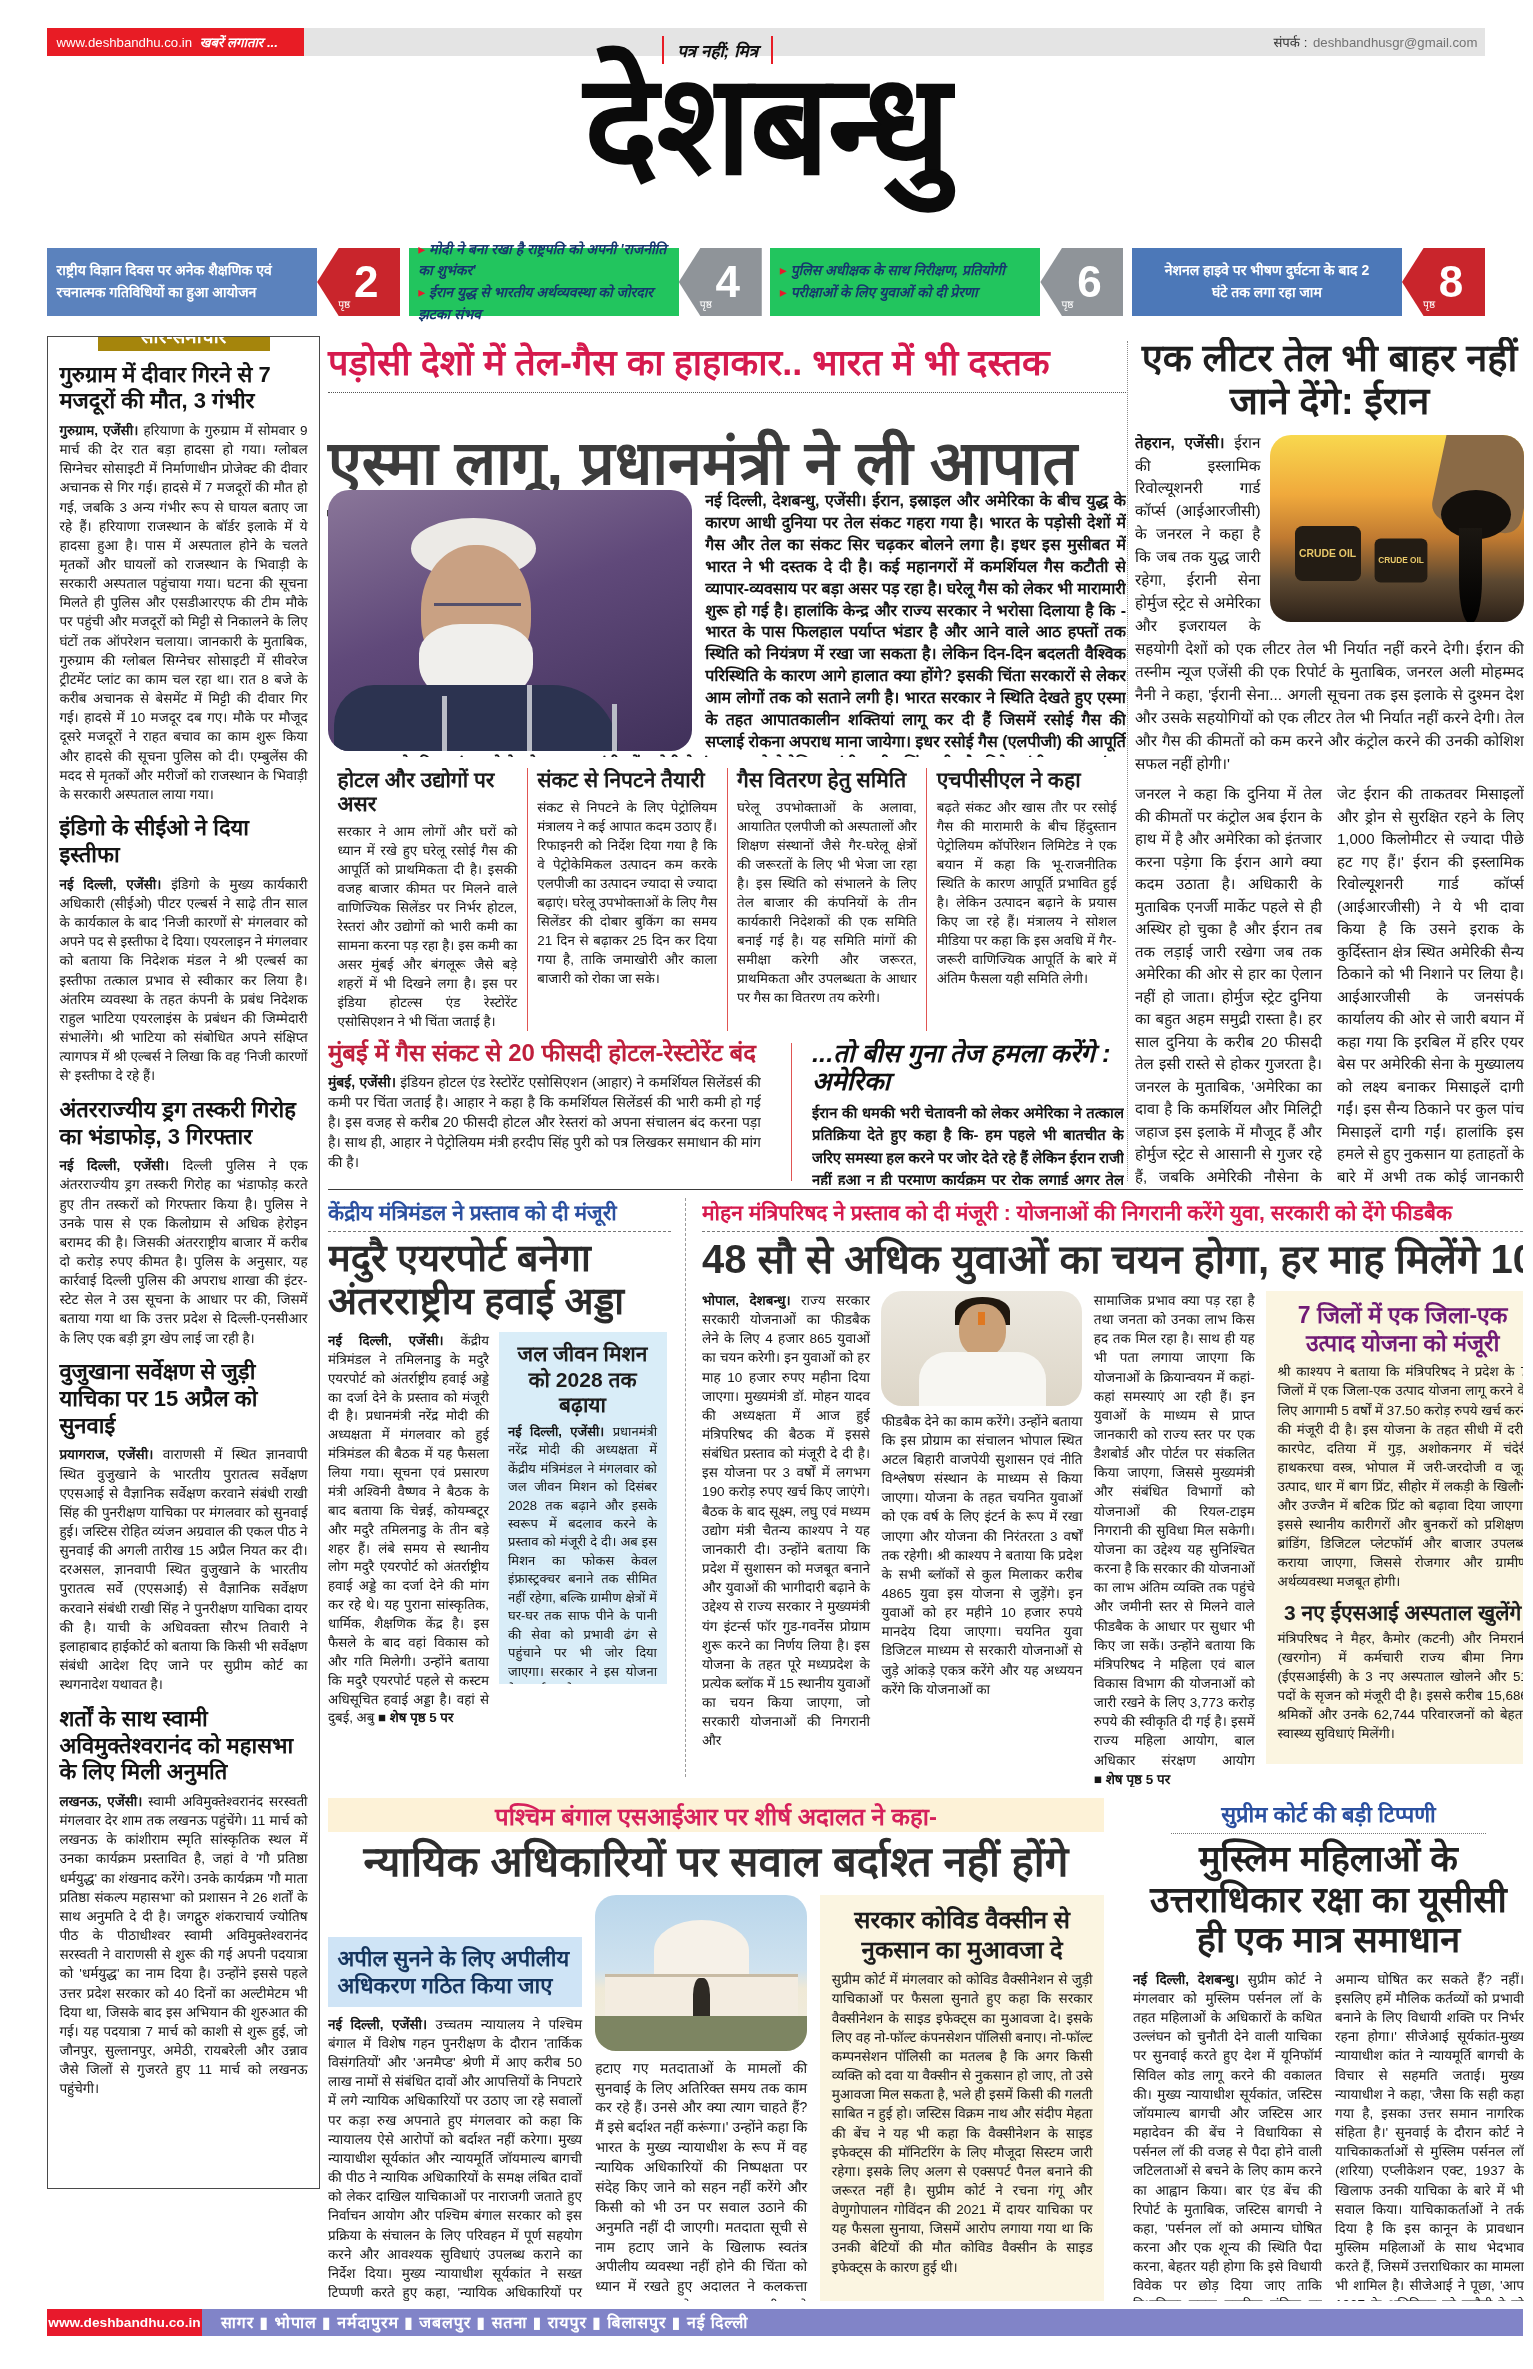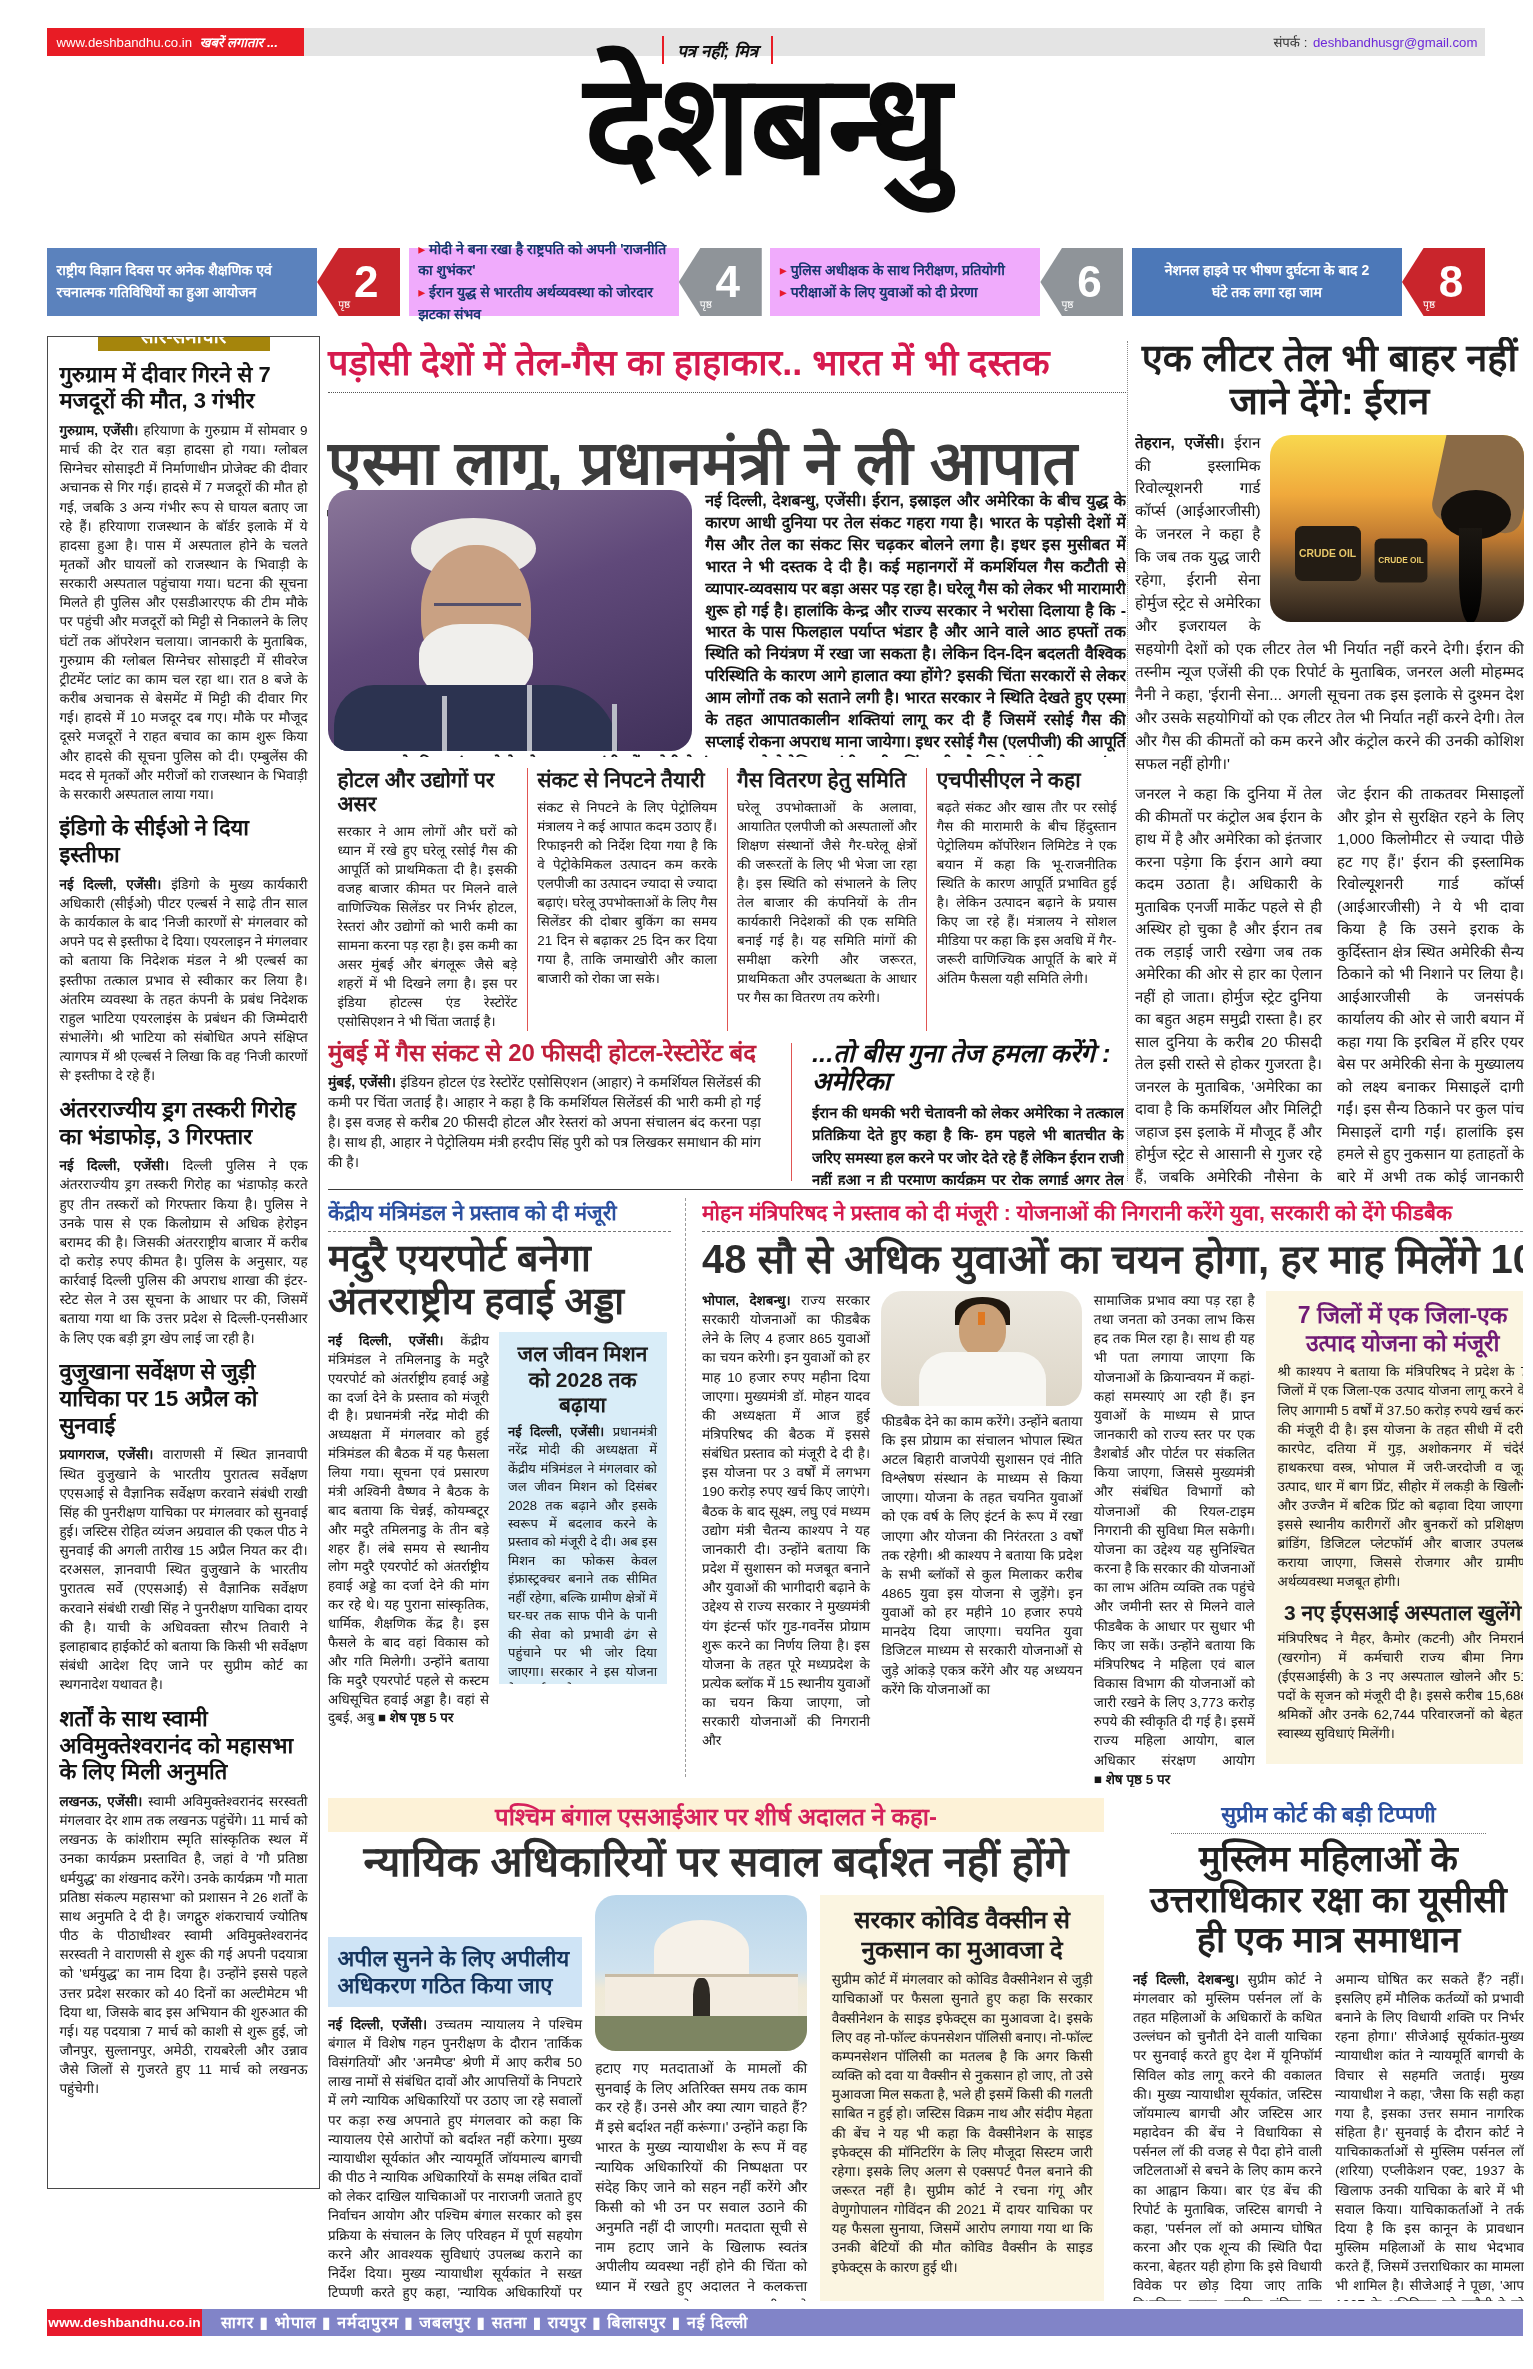--- a/index.html
+++ b/index.html
@@ -9,33 +9,33 @@
   .topstrip{position:absolute;left:47px;top:28px;width:1438px;height:28px;background:#e4e4e4;}
   .ts-left{position:absolute;left:0;top:0;height:28px;width:257px;background:#e81c25;color:#fff;
            display:flex;align-items:center;gap:7.6px;padding:0 9.5px;box-sizing:border-box;}
   .ts-url{font-size:13.2px;}
   .ts-tag{font-size:13.2px;font-weight:bold;font-style:italic;}
   .ts-slogan{position:absolute;left:615px;top:8px;height:28px;padding:0 13.2px;display:flex;align-items:center;
              font-size:17px;font-weight:bold;font-style:italic;color:#111;
              border-left:2.8px solid #e81c25;border-right:2.8px solid #e81c25;}
   .ts-contact{position:absolute;right:7.6px;top:0;height:28px;display:flex;align-items:center;gap:5.7px;
               font-size:13.2px;color:#333;}
-  .ts-email{color:#6d28d9;}
+  .ts-email{color:#737373;}
   
   .masthead{position:absolute;left:0;top:49px;width:100%;text-align:center;
             font-size:140px;line-height:151px;font-weight:900;color:#0b0b0b;letter-spacing:-1.9px;}
   .dateline{position:absolute;left:0;top:214px;width:100%;text-align:center;font-size:15.6px;font-weight:bold;color:#1a1a1a;}
   .dateline span + span::before{content:"▮";color:#e8192c;margin:0 10.4px;font-size:14px;}
   
   .promos{position:absolute;left:47px;top:248px;width:1438px;height:68px;display:flex;gap:8.5px;}
   .promo{flex:1;display:flex;height:68px;}
   .pbox{flex:1;display:flex;flex-direction:column;justify-content:center;padding:3.8px 9.5px;box-sizing:border-box;}
   .promo.dark1 .pbox{background:#5b82bd;color:#fff;}
   .promo.dark2 .pbox{background:#4c78b8;color:#fff;text-align:center;}
-  .promo.light .pbox{background:#f0abfc;color:#16366e;}
+  .promo.light .pbox{background:#22c55e;color:#16366e;font-style:italic;}
   .pline{font-size:14px;font-weight:bold;line-height:1.55;}
   .promo.light .pline::before{content:"▸ ";color:#e8192c;}
   .parrow{position:relative;width:83px;flex:none;clip-path:polygon(26% 0,100% 0,100% 100%,26% 100%,0 50%);
           display:flex;align-items:center;justify-content:center;}
   .parrow.red{background:#c9252c;} .parrow.gray{background:#8f9499;}
   .pno{font-size:44px;font-weight:bold;color:#fff;margin-left:15px;}
   .plabel{position:absolute;left:21px;bottom:4.7px;font-size:10.4px;color:#fff;}
   
   .sidebar{position:absolute;left:47px;top:336px;width:273px;height:1853px;border:1.9px solid #4a4a4a;
            box-sizing:border-box;padding:13.2px 11.4px 5.7px;overflow:hidden;}

